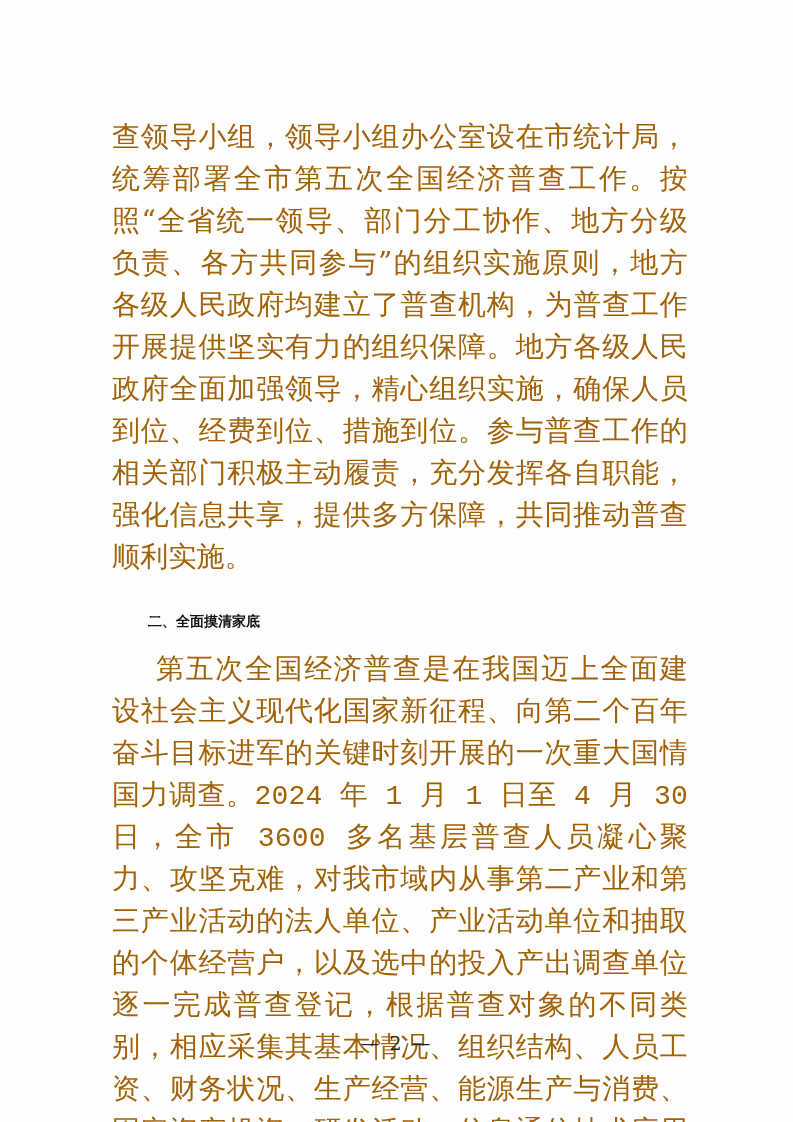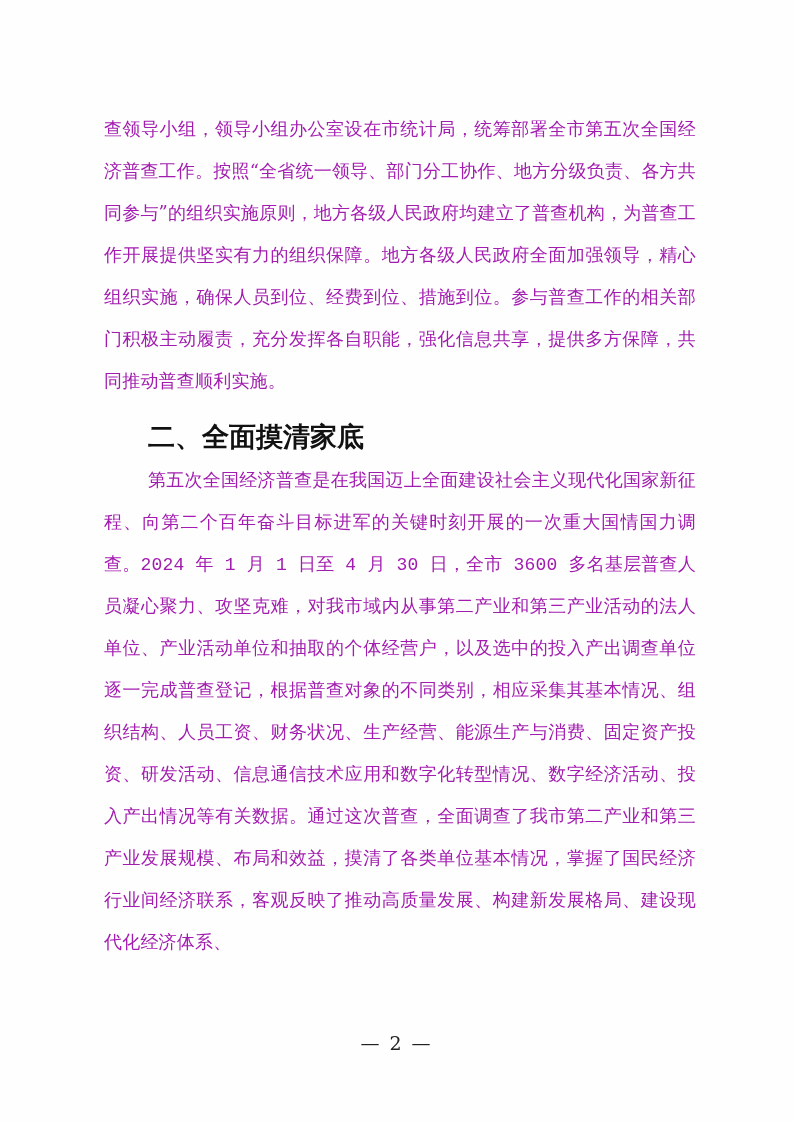--- a/index.html
+++ b/index.html
@@ -23,37 +23,37 @@
     height: 1122px;
     background: #fefefe;
   }
   .content {
     position: absolute;
     left: 104px;
     top: 108px;
     width: 592px;
   }
   .para {
-    font-size: 18px;
+    font-size: 28px;
     line-height: 42px;
     text-align: justify;
     text-justify: inter-ideograph;
     letter-spacing: 0.2px;
-    margin: 0;
-    color: #a21caf;
+    margin: 8px;
+    color: #a16207;
   }
   .para.first-block {
     text-indent: 0;
   }
   .para.indent2 {
     text-indent: 44px;
     font-family: Liberation Mono, monospace;
   }
   .heading {
-    font-size: 27px;
+    font-size: 14px;
     line-height: 42px;
     font-weight: bold;
     text-indent: 44px;
     margin: 6px 0 2px 0;
     color: #111111;
     font-family: "DejaVu Sans", "Liberation Sans", sans-serif;
   }
   .spacer-sm {
     height: 8px;
   }

